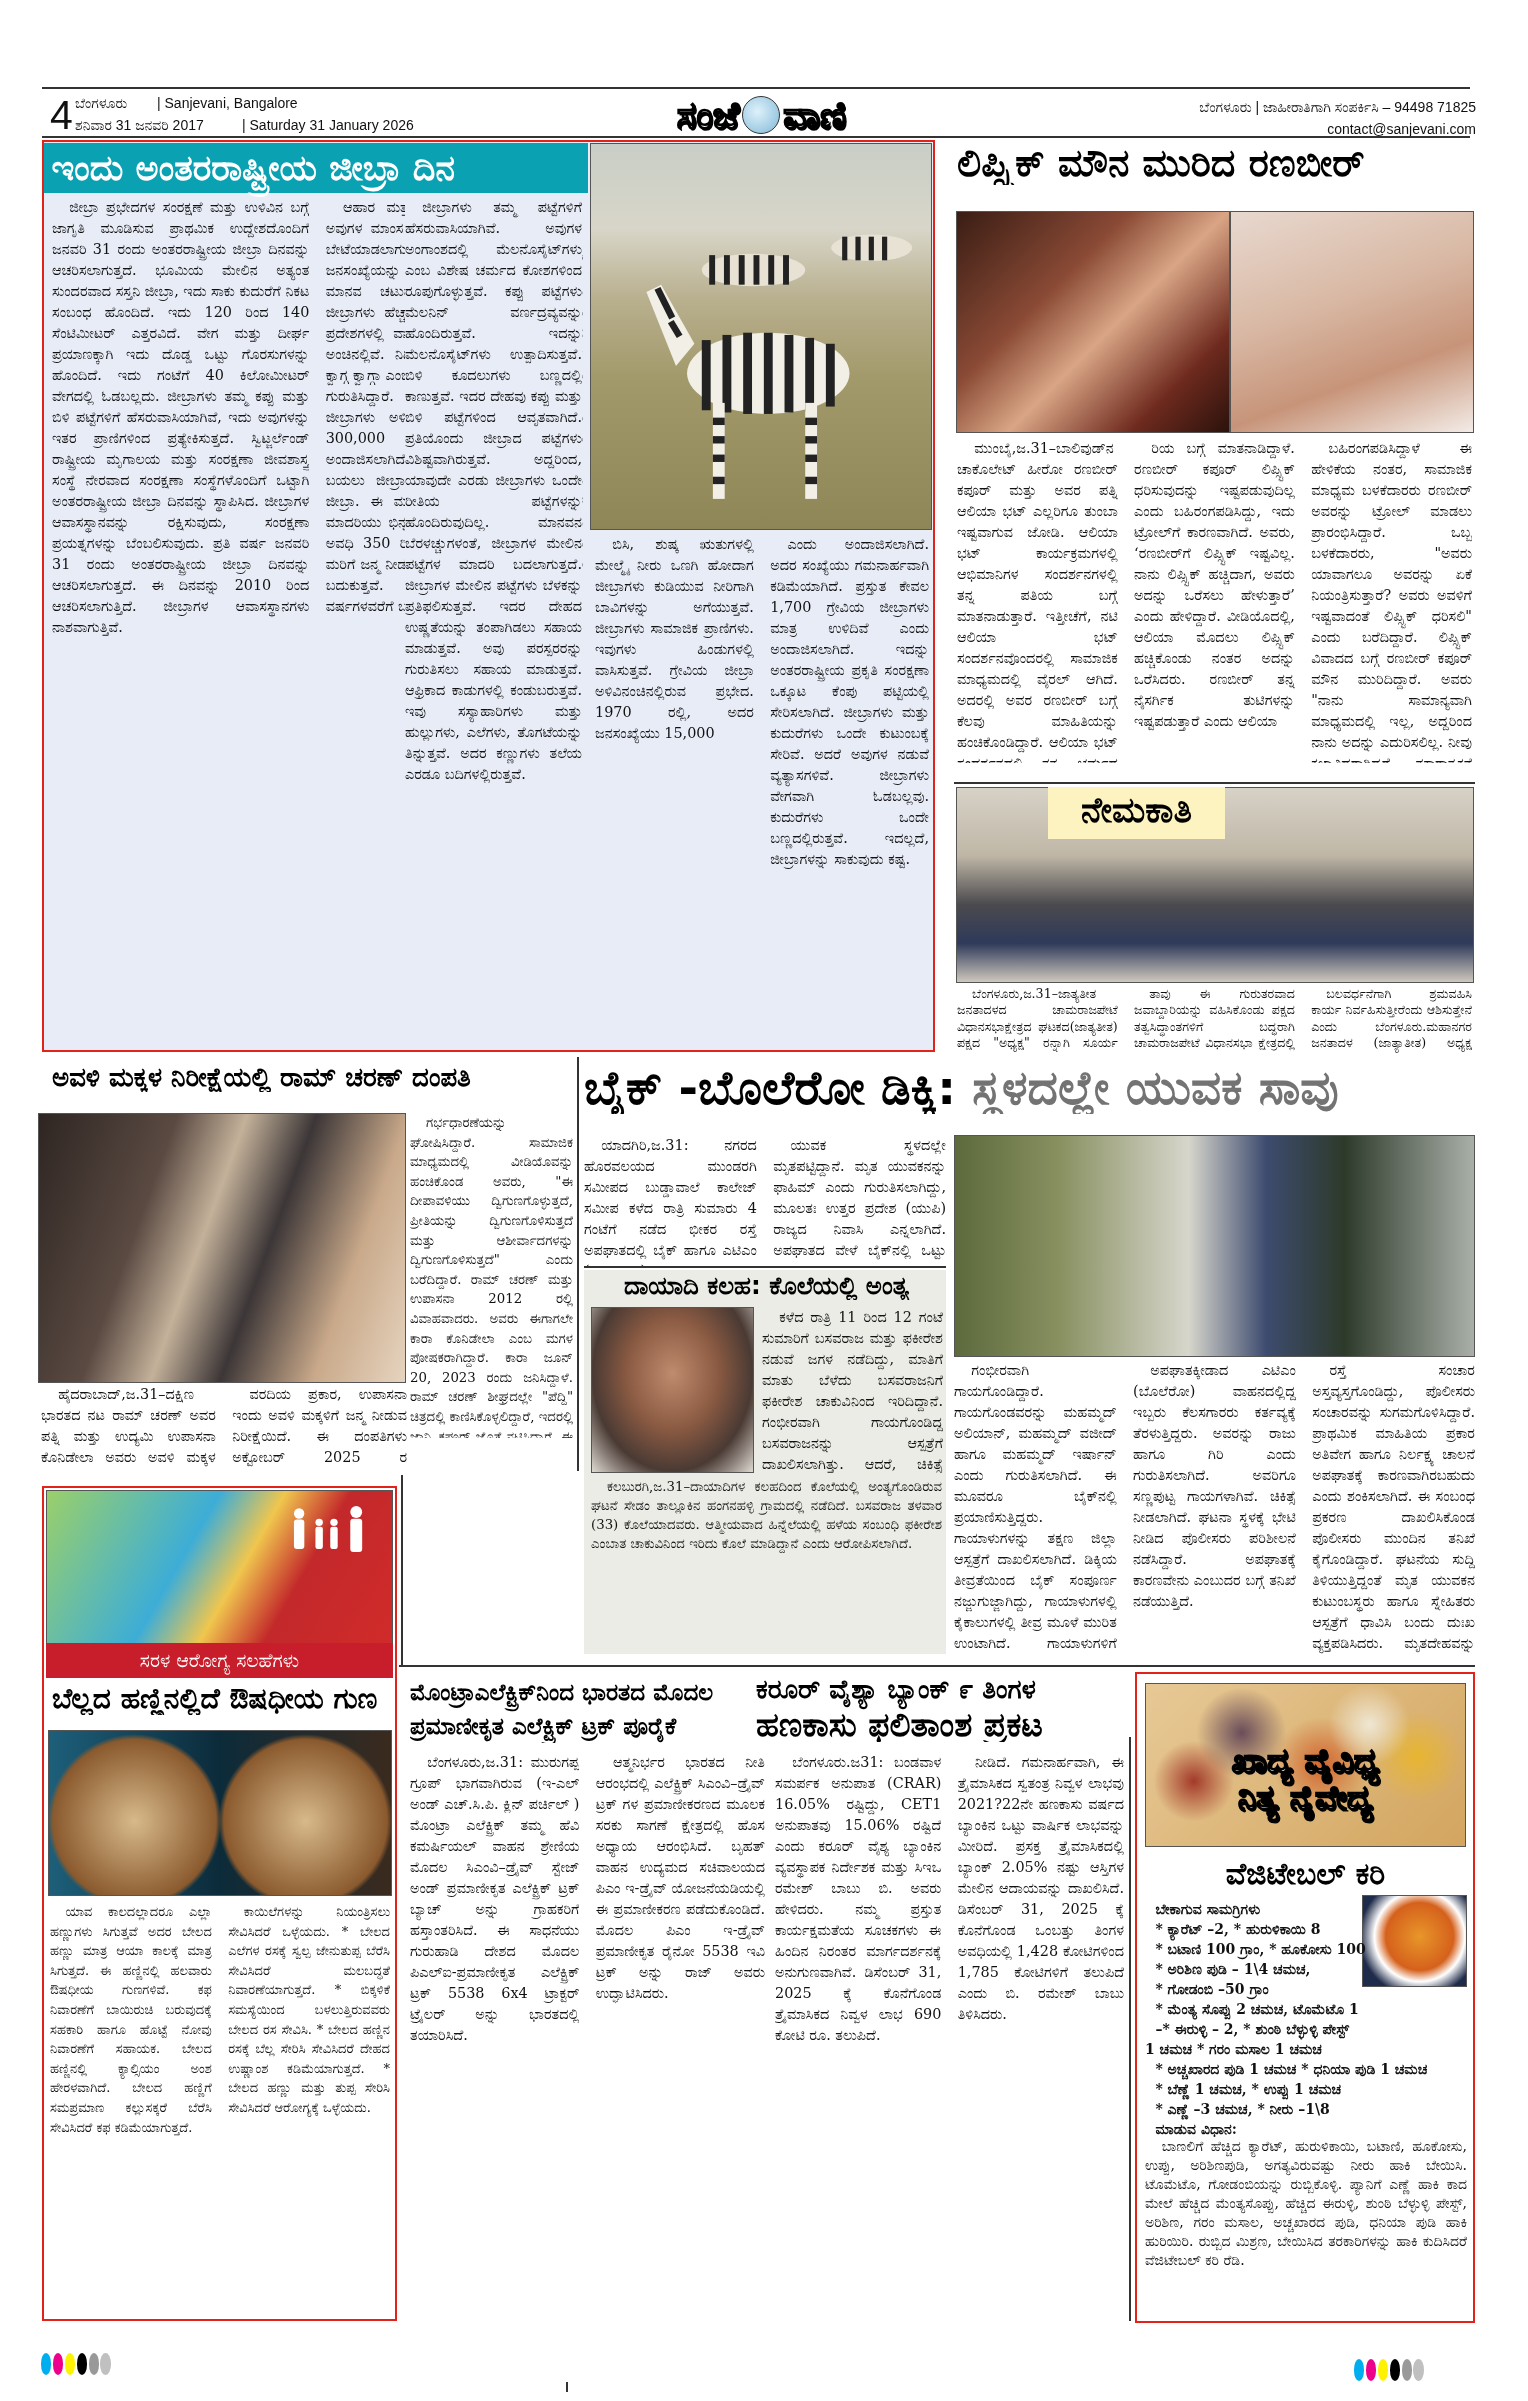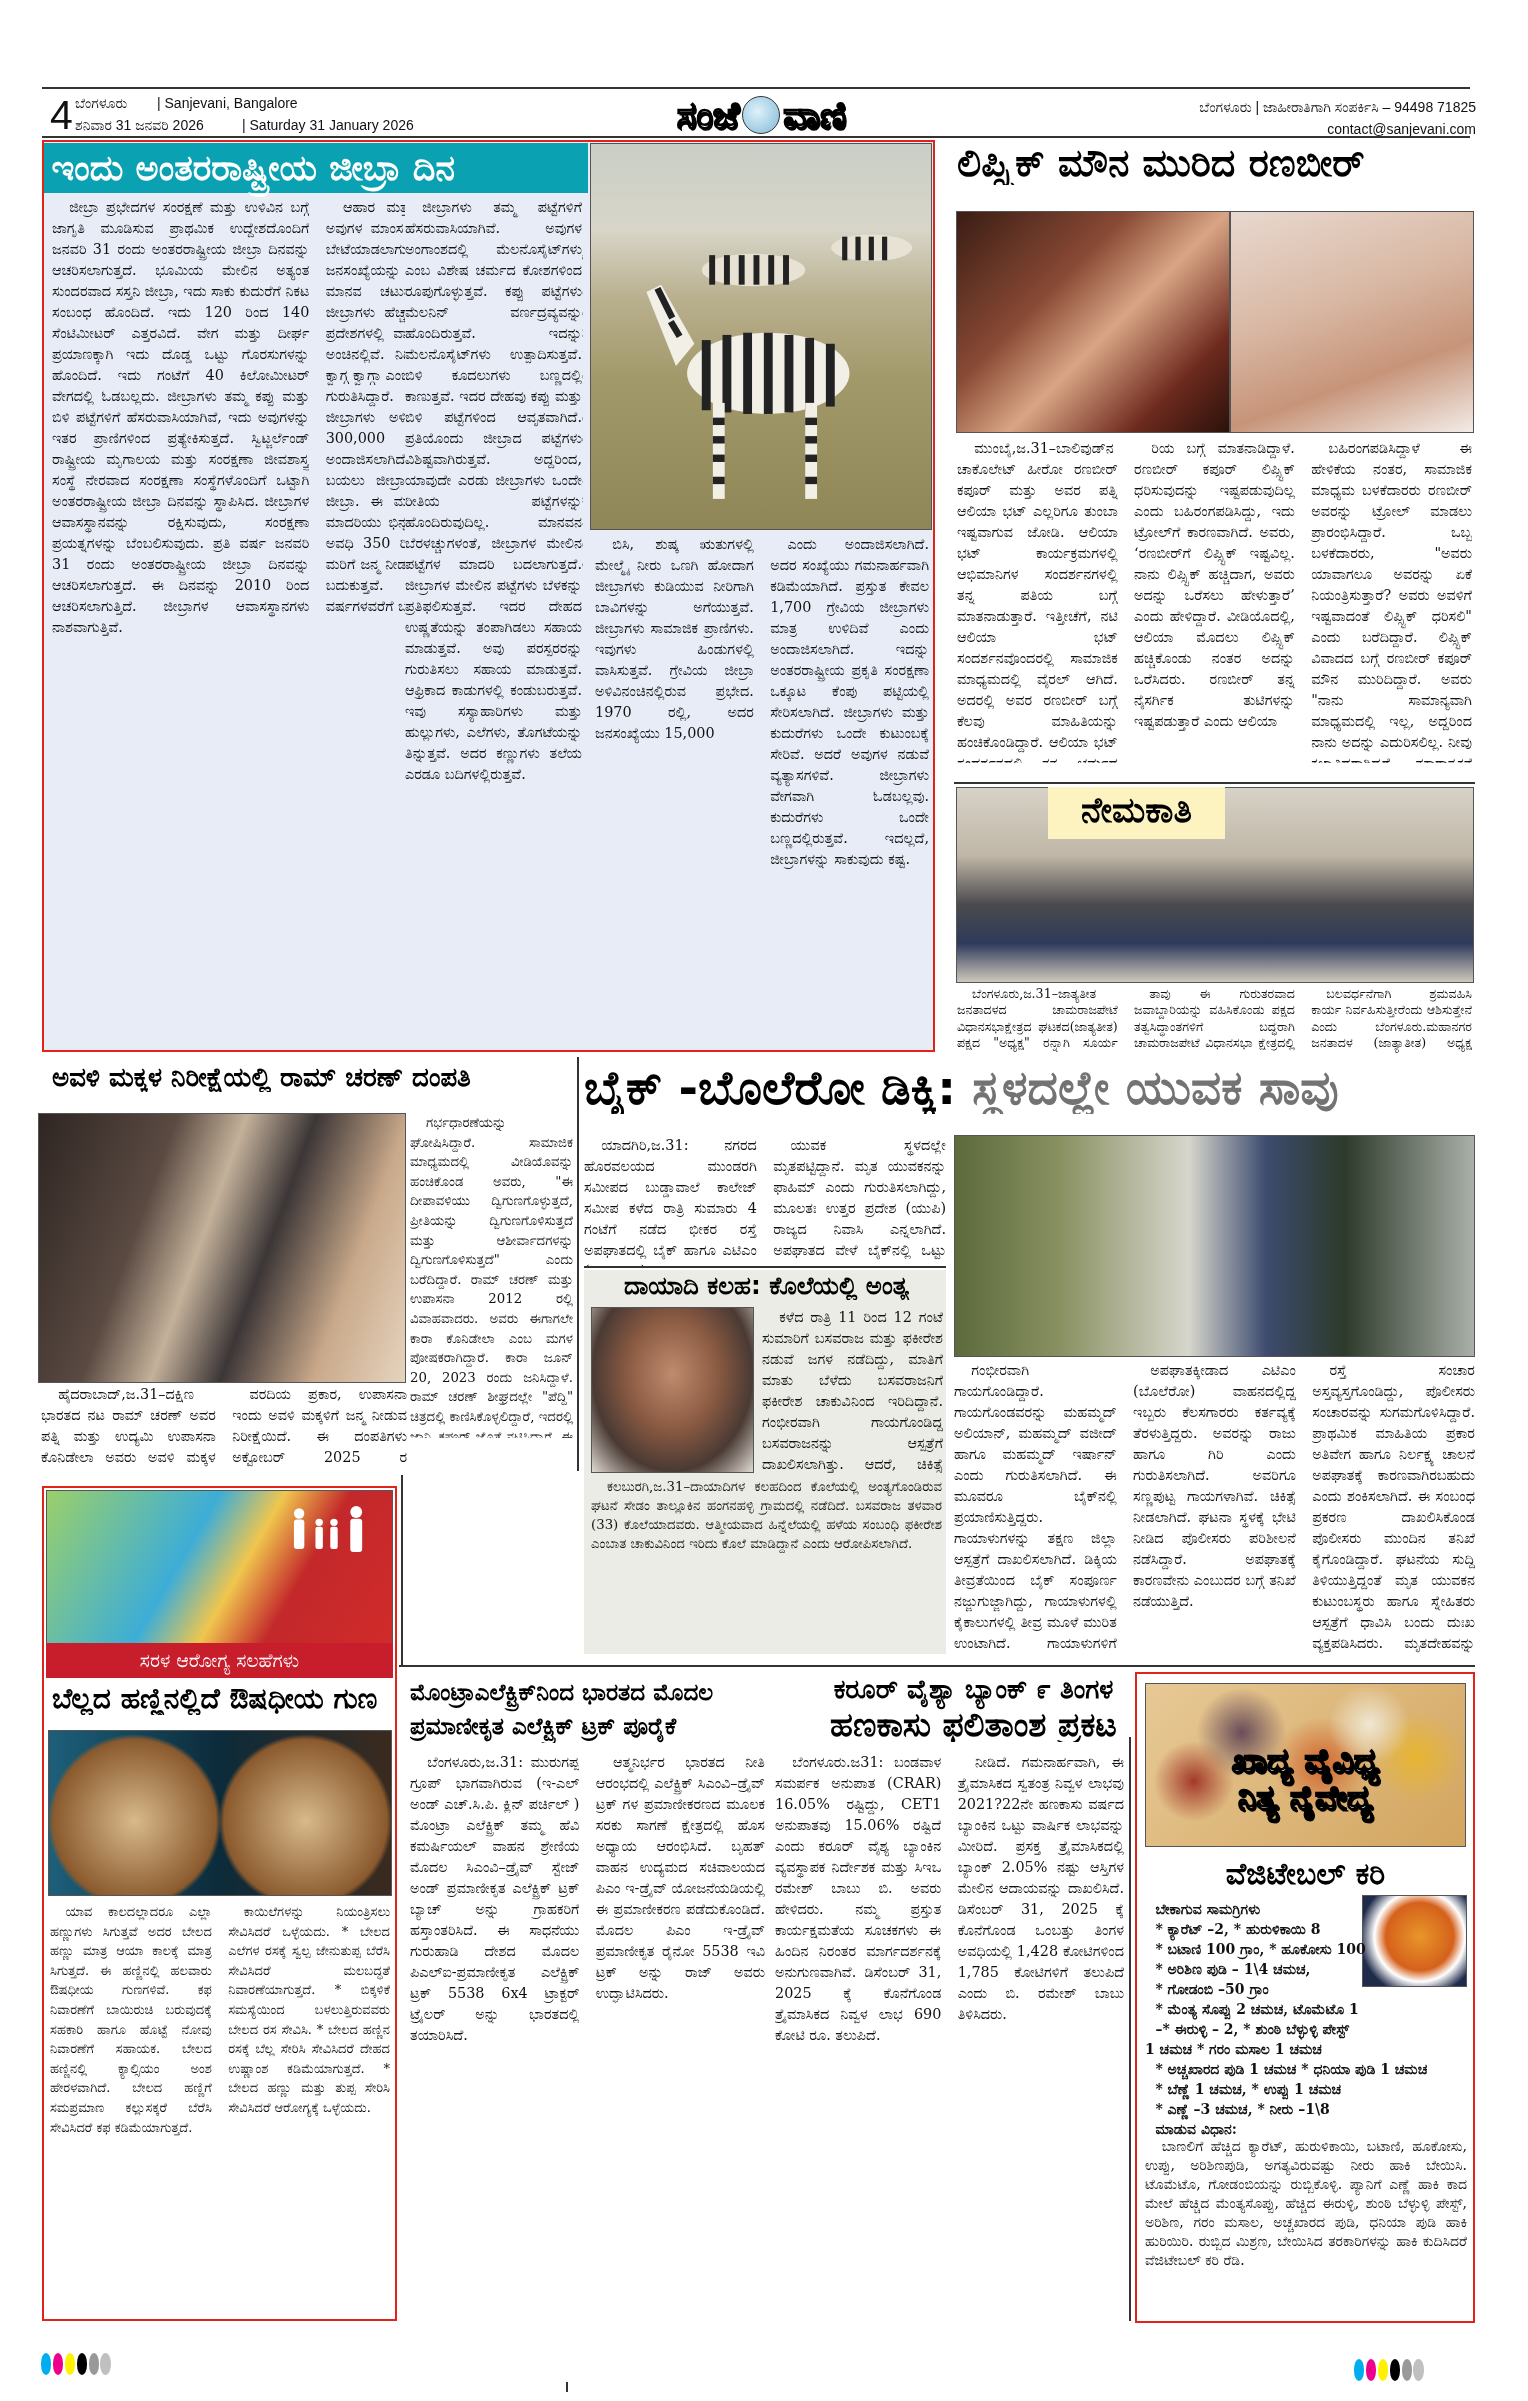--- a/index.html
+++ b/index.html
@@ -24,21 +24,21 @@
   .recipe-list { font-family: "DejaVu Serif", serif; font-weight: bold; font-size: 14px; line-height: 20px; }
 </style>
 </head>
 <body>
 
 <div class="hr" style="left:42px; top:87px; width:1428px; height:2.2px;"></div>
 <div class="abs masthead-left" style="left:50px; top:95px; width:444px; height:44px;">
   <span class="pgnum">4</span>
   <span class="mh-line" style="left:25px; top:0;">ಬೆಂಗಳೂರು</span>
   <span class="mh-line" style="left:107px; top:0;">| Sanjevani, Bangalore</span>
-  <span class="mh-line" style="left:25px; top:22px;">ಶನಿವಾರ 31 ಜನವರಿ 2026</span>
+  <span class="mh-line" style="left:25px; top:22px;">ಶನಿವಾರ 31 ಜನವರಿ 2017</span>
   <span class="mh-line" style="left:192px; top:22px;">| Saturday  31 January 2026</span>
 </div>
 <div class="logo">
   <span>ಸಂಜೆ</span>
   <span class="globe"></span>
   <span>ವಾಣಿ</span>
 </div>
 <div class="abs" style="right:52px; top:96px; text-align:right; font-family:'Liberation Sans', sans-serif; font-size:14px; line-height:22px;">
   <div>ಬೆಂಗಳೂರು  |  ಜಾಹೀರಾತಿಗಾಗಿ ಸಂಪರ್ಕಿಸಿ – 94498 71825</div>
   <div>contact@sanjevani.com</div>
@@ -234,21 +234,21 @@
 </div>
 <div class="cols" style="left:410px; top:1752px; width:355px; height:569px;">
   <div class="col">
       <p>ಬೆಂಗಳೂರು,ಜ.31: ಮುರುಗಪ್ಪ ಗ್ರೂಪ್ ಭಾಗವಾಗಿರುವ (ಇ-ಎಲ್ ಅಂಡ್ ಎಚ್.ಸಿ.ಪಿ. ಕ್ಲಿನ್ ಪರ್ಚಿಲ್‌ ) ಮೊಂಟ್ರಾ ಎಲೆಕ್ಟ್ರಿಕ್ ತಮ್ಮ ಹೆವಿ ಕಮರ್ಷಿಯಲ್ ವಾಹನ ಶ್ರೇಣಿಯ ಮೊದಲ ಸಿಎಂವಿ–ಡ್ರೈವ್ ಸ್ಟೇಜ್ ಅಂಡ್ ಪ್ರಮಾಣೀಕೃತ ಎಲೆಕ್ಟ್ರಿಕ್ ಟ್ರಕ್ ಬ್ಯಾಚ್ ಅನ್ನು ಗ್ರಾಹಕರಿಗೆ ಹಸ್ತಾಂತರಿಸಿದೆ. ಈ ಸಾಧನೆಯು ಗುರುಹಾಡಿ ದೇಶದ ಮೊದಲ ಪಿಎಲ್‌ಐ-ಪ್ರಮಾಣೀಕೃತ ಎಲೆಕ್ಟ್ರಿಕ್ ಟ್ರಕ್ 5538 6x4 ಟ್ರಾಕ್ಟರ್ ಟ್ರೈಲರ್ ಅನ್ನು ಭಾರತದಲ್ಲಿ ತಯಾರಿಸಿದೆ.</p>
     </div>
   <div class="col">
       <p>ಆತ್ಮನಿರ್ಭರ ಭಾರತದ ನೀತಿ ಆರಂಭದಲ್ಲಿ ಎಲೆಕ್ಟ್ರಿಕ್ ಸಿಎಂವಿ–ಡ್ರೈವ್ ಟ್ರಕ್ ಗಳ ಪ್ರಮಾಣೀಕರಣದ ಮೂಲಕ ಸರಕು ಸಾಗಣೆ ಕ್ಷೇತ್ರದಲ್ಲಿ ಹೊಸ ಅಧ್ಯಾಯ ಆರಂಭಿಸಿದೆ. ಬೃಹತ್ ವಾಹನ ಉದ್ಯಮದ ಸಚಿವಾಲಯದ ಪಿಎಂ ಇ-ಡ್ರೈವ್ ಯೋಜನೆಯಡಿಯಲ್ಲಿ ಈ ಪ್ರಮಾಣೀಕರಣ ಪಡೆದುಕೊಂಡಿದೆ. ಮೊದಲ ಪಿಎಂ ಇ-ಡ್ರೈವ್ ಪ್ರಮಾಣೀಕೃತ ರೈನೋ 5538 ಇವಿ ಟ್ರಕ್ ಅನ್ನು ರಾಜ್ ಅವರು ಉದ್ಘಾಟಿಸಿದರು.</p>
     </div>
 </div>
 
-<div class="headline" style="left:800px; top:1672px; width:347px; font-size:26px; line-height:35px;text-align:center;">
+<div class="headline" style="left:756px; top:1672px; width:347px; font-size:26px; line-height:35px;">
   <div>ಕರೂರ್ ವೈಶ್ಯಾ ಬ್ಯಾಂಕ್ ೯ ತಿಂಗಳ</div>
   <div style="font-size:33px;">ಹಣಕಾಸು ಫಲಿತಾಂಶ ಪ್ರಕಟ</div>
 </div>
 <div class="vr" style="left:1129px; top:1737px; height:584px;"></div>
 <div class="cols" style="left:775px; top:1752px; width:349px; height:569px;">
   <div class="col">
       <p>ಬೆಂಗಳೂರು.ಜ31: ಬಂಡವಾಳ ಸಮರ್ಪಕ ಅನುಪಾತ (CRAR) 16.05% ರಷ್ಟಿದ್ದು, CET1 ಅನುಪಾತವು 15.06% ರಷ್ಟಿದೆ ಎಂದು ಕರೂರ್ ವೈಶ್ಯ ಬ್ಯಾಂಕಿನ ವ್ಯವಸ್ಥಾಪಕ ನಿರ್ದೇಶಕ ಮತ್ತು ಸಿಇಒ ರಮೇಶ್ ಬಾಬು ಬಿ. ಅವರು ಹೇಳಿದರು. ನಮ್ಮ ಪ್ರಸ್ತುತ ಕಾರ್ಯಕ್ಷಮತೆಯ ಸೂಚಕಗಳು ಈ ಹಿಂದಿನ ನಿರಂತರ ಮಾರ್ಗದರ್ಶನಕ್ಕೆ ಅನುಗುಣವಾಗಿವೆ. ಡಿಸೆಂಬರ್ 31, 2025 ಕ್ಕೆ ಕೊನೆಗೊಂಡ ತ್ರೈಮಾಸಿಕದ ನಿವ್ವಳ ಲಾಭ 690 ಕೋಟಿ ರೂ. ತಲುಪಿದೆ.</p>
     </div>
   <div class="col">
       <p>ನೀಡಿದೆ. ಗಮನಾರ್ಹವಾಗಿ, ಈ ತ್ರೈಮಾಸಿಕದ ಸ್ವತಂತ್ರ ನಿವ್ವಳ ಲಾಭವು 2021?22ನೇ ಹಣಕಾಸು ವರ್ಷದ ಬ್ಯಾಂಕಿನ ಒಟ್ಟು ವಾರ್ಷಿಕ ಲಾಭವನ್ನು ಮೀರಿದೆ. ಪ್ರಸಕ್ತ ತ್ರೈಮಾಸಿಕದಲ್ಲಿ ಬ್ಯಾಂಕ್ 2.05% ನಷ್ಟು ಆಸ್ತಿಗಳ ಮೇಲಿನ ಆದಾಯವನ್ನು ದಾಖಲಿಸಿದೆ. ಡಿಸೆಂಬರ್ 31, 2025 ಕ್ಕೆ ಕೊನೆಗೊಂಡ ಒಂಬತ್ತು ತಿಂಗಳ ಅವಧಿಯಲ್ಲಿ 1,428 ಕೋಟಿಗಳಿಂದ 1,785 ಕೋಟಿಗಳಿಗೆ ತಲುಪಿದೆ ಎಂದು ಬಿ. ರಮೇಶ್ ಬಾಬು ತಿಳಿಸಿದರು.</p>

